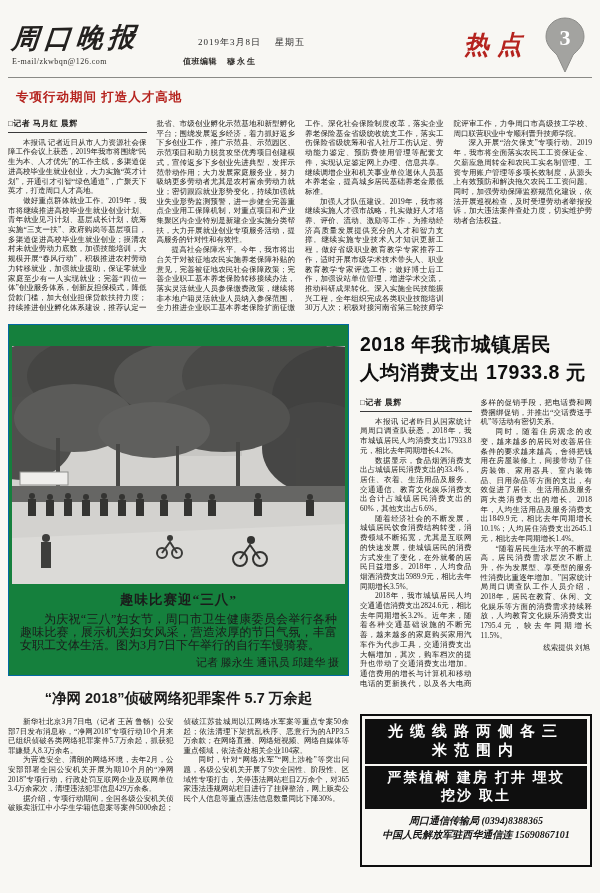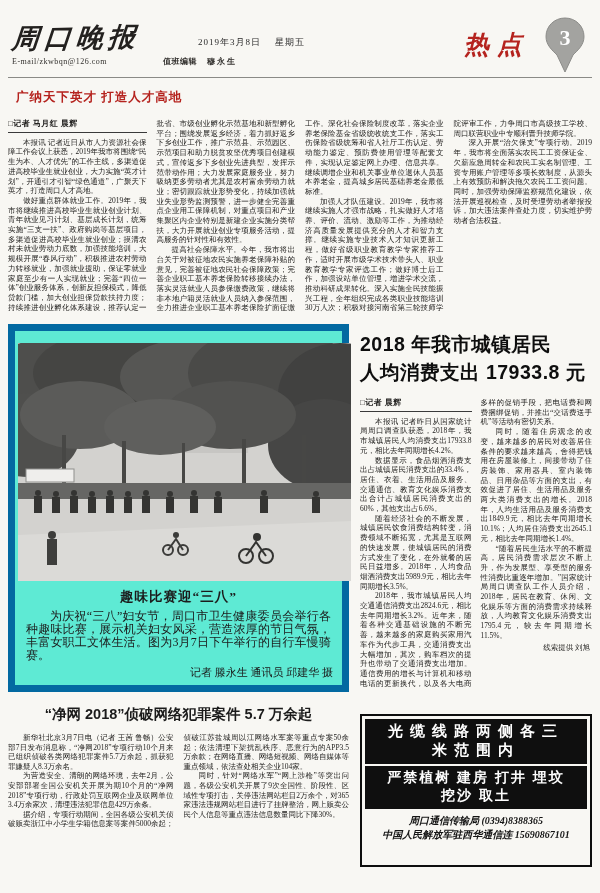--- a/index.html
+++ b/index.html
@@ -7,40 +7,40 @@
         box-sizing:border-box;padding:0 8px;overflow:hidden;color:#1b1b1b;
         font-family:"Liberation Serif", serif;}
   
   .masthead{position:relative;height:78px;}
   .mast-rule{position:absolute;left:0;bottom:0;width:584px;height:1px;background:#8a8a86;}
   .logo{position:absolute;left:4px;top:20px;font-size:27px;font-weight:bold;font-style:italic;
         letter-spacing:5px;transform:skewX(-6deg) rotate(-1deg);color:#23211f;}
   .mast-date{position:absolute;left:176px;top:36px;font-size:9px;letter-spacing:1px;color:#2a2a2a;}
   .mast-date span{margin-left:14px;}
   .mast-sub{position:absolute;left:4px;top:56px;font-size:8px;color:#33312e;letter-spacing:.5px;}
-  .mast-sub .lbl{margin-left:56px;font-weight:bold;}
+  .mast-sub .lbl{margin-left:76px;font-weight:bold;}
   .mast-sub .nm{margin-left:10px;font-weight:bold;letter-spacing:2px;}
   .section-tag{position:absolute;right:62px;top:28px;font-size:25px;font-weight:bold;
                font-style:italic;color:#b5231e;letter-spacing:8px;}
   .pin{position:absolute;right:6px;top:16px;width:42px;height:58px;z-index:3;}
   
   .kicker{margin:11px 0 0 8px;font-size:12.5px;font-weight:bold;color:#b5231e;letter-spacing:1px;}
   .headline1{margin:4px 0 0;text-align:center;font-size:37px;font-weight:900;
              letter-spacing:0px;color:#0d0d0d;line-height:46px;}
   .a1-cols{margin-top:13px;height:198px;column-count:4;column-gap:10px;column-fill:auto;
            font-size:7.5px;line-height:9.7px;text-align:justify;color:#232220;overflow:hidden;}
   .byline{font-size:8px;font-weight:bold;border-bottom:1px solid #3a3a3a;
           padding-bottom:3px;margin-bottom:5px;letter-spacing:.5px;}
   .a1-cols p, .a2-cols p, .a3-cols p{margin:0;text-indent:2em;}
   
   .bottom{display:flex;gap:11px;margin-top:7px;}
   .left-col{width:341px;flex:none;}
   .right-col{flex:1;min-width:0;}
   
-  .photo-box{border:7px solid #0369a1;padding:12px 3px 5px;background:#5eead4;}
+  .photo-box{border:1px solid #0369a1;padding:21px 3px 5px;background:#15803d;}
   .photo-frame{width:333px;height:238px;display:block;}
   .photo-title{text-align:center;font-size:13.5px;font-weight:bold;margin:7px 0 4px;letter-spacing:1px;}
   .photo-caption{font-size:12px;line-height:13px;text-align:justify;text-indent:2em;margin:0 8px;}
   .photo-credit{font-size:11px;text-align:right;margin:3px 6px 0 0;}
   
   .article3{margin-top:13px;}
   .headline3{font-size:14.5px;font-weight:bold;text-align:center;margin:0 0 9px;
              font-family:"Liberation Sans", sans-serif;letter-spacing:0;}
   .a3-cols{column-count:2;column-gap:10px;column-fill:auto;height:102px;overflow:hidden;
            font-size:7.5px;line-height:9.6px;text-align:justify;color:#232220;}
@@ -73,21 +73,21 @@
       <span>E-mail/zkwbqn@126.com</span><span class="lbl">值班编辑</span><span class="nm">穆永生</span>
     </div>
     <div class="section-tag">热点</div>
     <svg class="pin" viewBox="0 0 42 58">
       <path d="M21 2 C31.5 2 40 10 40 20.5 C40 29 34 34 29 39 L21 56 L13 39 C8 34 2 29 2 20.5 C2 10 10.5 2 21 2 Z" fill="#a3a3a0" stroke="#8c8c89" stroke-width="1"></path>
       <text x="21" y="29" text-anchor="middle" font-size="22" font-weight="bold" fill="#ffffff" font-family="Liberation Serif, serif">3</text>
     </svg>
     <div class="mast-rule"></div>
   </div>
 
-  <div class="kicker">广纳天下英才  打造人才高地</div>
+  <div class="kicker">专项行动期间  打造人才高地</div>
   <div class="a1-cols">
     <div class="byline">□记者 马月红 晨辉</div>
     <div>
         <p>本报讯 记者近日从市人力资源社会保障工作会议上获悉，2019年我市将围绕“民生为本、人才优先”的工作主线，多渠道促进高校毕业生就业创业，大力实施“英才计划”，开通引才引智“绿色通道”，广聚天下英才，打造周口人才高地。</p>
         <p>做好重点群体就业工作。2019年，我市将继续推进高校毕业生就业创业计划、青年就业见习计划、基层成长计划，统筹实施“三支一扶”、政府购岗等基层项目，多渠道促进高校毕业生就业创业；摸清农村未就业劳动力底数，加强技能培训，大规模开展“春风行动”，积极推进农村劳动力转移就业，加强就业援助，保证零就业家庭至少有一人实现就业；完善“四位一体”创业服务体系，创新反担保模式，降低贷款门槛，加大创业担保贷款扶持力度；持续推进创业孵化体系建设，推荐认定一批省、市级创业孵化示范基地和新型孵化平台；围绕发展返乡经济，着力抓好返乡下乡创业工作，推广示范县、示范园区、示范项目和助力脱贫攻坚优秀项目创建模式，宣传返乡下乡创业先进典型，发挥示范带动作用；大力发展家庭服务业，努力吸纳更多劳动者尤其是农村富余劳动力就业；密切跟踪就业形势变化，持续加强就业失业形势监测预警，进一步健全完善重点企业用工保障机制，对重点项目和产业集聚区内企业特别是新建企业实施分类帮扶，大力开展就业创业专项服务活动，提高服务的针对性和有效性。</p>
         <p>提高社会保障水平。今年，我市将出台关于对被征地农民实施养老保障补贴的意见，完善被征地农民社会保障政策；完善企业职工基本养老保险转移接续办法，落实灵活就业人员参保缴费政策，继续将非本地户籍灵活就业人员纳入参保范围，全力推进企业职工基本养老保险扩面征缴工作。深化社会保险制度改革，落实企业养老保险基金省级统收统支工作，落实工伤保险省级统筹和省人社厅工伤认定、劳动能力鉴定、预防费使用管理等配套文件，实现认定鉴定网上办理、信息共享。继续调增企业和机关事业单位退休人员基本养老金，提高城乡居民基础养老金最低标准。</p>
         <p>加强人才队伍建设。2019年，我市将继续实施人才强市战略，扎实做好人才培养、评价、流动、激励等工作，为推动经济高质量发展提供充分的人才和智力支撑。继续实施专业技术人才知识更新工程，做好省级职业教育教学专家推荐工作，适时开展市级学术技术带头人、职业教育教学专家评选工作；做好博士后工作，加强设站单位管理，增进学术交流，推动科研成果转化。深入实施全民技能振兴工程，全年组织完成各类职业技能培训30万人次；积极对接河南省第三轮技师学院评审工作，力争周口市高级技工学校、周口联营职业中专顺利晋升技师学院。</p>
         <p>深入开展“治欠保支”专项行动。2019年，我市将全面落实农民工工资保证金、欠薪应急周转金和农民工实名制管理、工资专用账户管理等多项长效制度，从源头上有效预防和解决拖欠农民工工资问题。同时，加强劳动保障监察规范化建设，依法开展巡视检查，及时受理劳动者举报投诉，加大违法案件查处力度，切实维护劳动者合法权益。</p>
       </div>
   </div>

